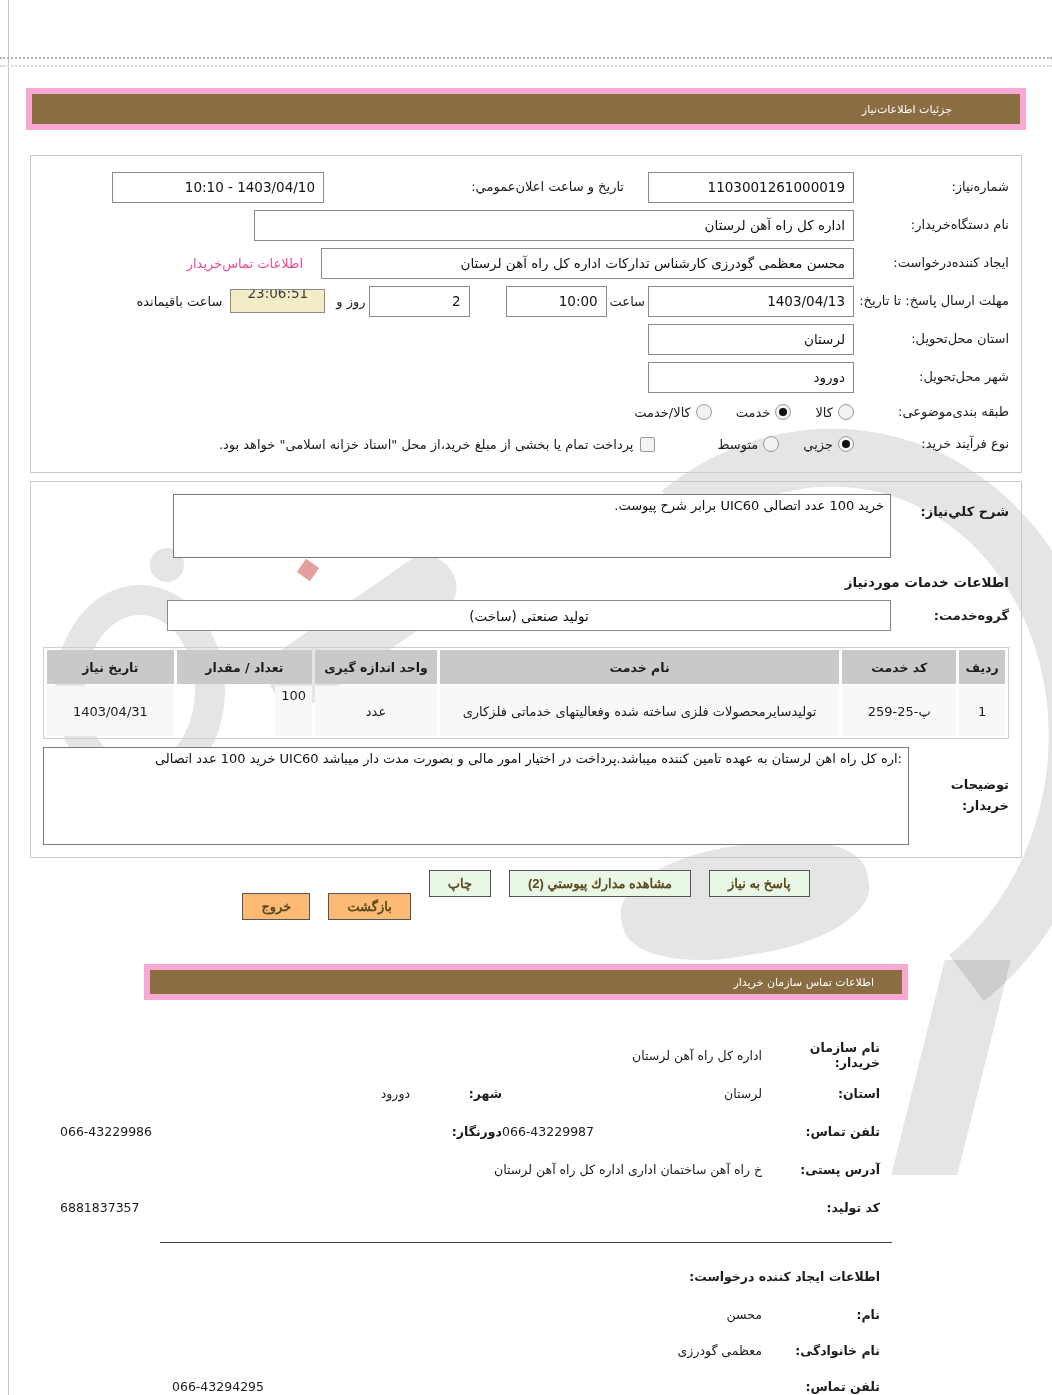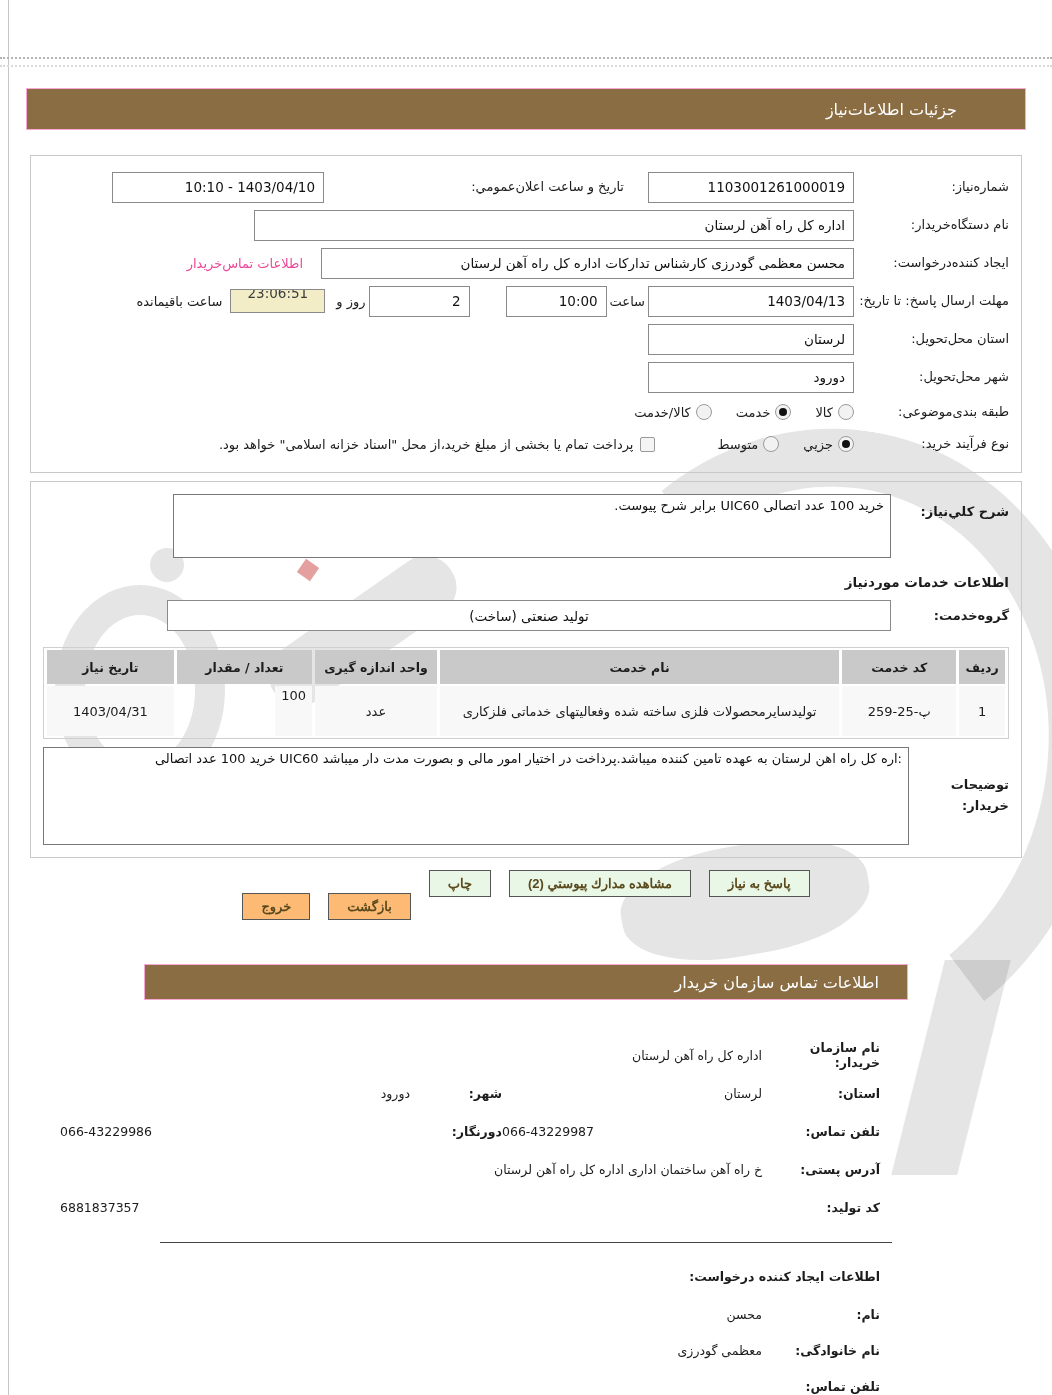--- a/index.html
+++ b/index.html
@@ -18,22 +18,22 @@
   .wm-arc{left:540px;top:428px;width:450px;height:520px;background:transparent;
           border:58px solid rgba(0,0,0,0.10);border-radius:50%;
           border-bottom-color:transparent;border-left-color:transparent;transform:rotate(8deg);}
   .wm-blob{left:620px;top:845px;width:250px;height:110px;border-radius:45%;transform:rotate(-10deg);}
   .wm-tail{left:918px;top:960px;width:66px;height:215px;transform:skewX(-14deg);}
   .wm-red{left:300px;top:562px;width:16px;height:16px;background:rgba(205,80,80,0.55);
           transform:rotate(35deg);}
   
   .content{position:relative;z-index:2;}
   .spacer-top{height:88px;}
-  .bar{height:42px;background:#8a6d43;border:1px solid #f9a8d4;color:#fff;
-       display:flex;align-items:center;font-size:16px;box-sizing:border-box;}
+  .bar{height:42px;background:#8a6d43;border:6px solid #f9a8d4;color:#fff;
+       display:flex;align-items:center;font-size:11px;box-sizing:border-box;}
   .bar1{margin:0 26px;padding-right:68px;}
   .bar2{margin:44px auto 0;width:764px;height:36px;padding-right:28px;text-align:right;}
   .box{margin:25px 30px 0;border:1px solid #c9c9c9;padding:12px 12px;background:transparent;}
   .frow{display:flex;align-items:center;min-height:38px;font-size:13px;}
   .flabel{width:155px;flex:none;line-height:1.45;}
   .wlabel{width:188px;flex:none;margin-right:24px;}
   .inp{height:31px;border:1px solid #8a8a8a;background:#fff;box-sizing:border-box;
        font:13.5px "DejaVu Sans","Liberation Sans",sans-serif;direction:rtl;
        text-align:right;padding:0 8px;color:#111;}
   .w206{width:206px}.w212{width:212px;margin-right:112px}.w600{width:600px}
@@ -279,17 +279,18 @@
         <div class="rrow">
           <span class="clabel">نام:</span>
           <span>محسن</span>
         </div>
         <div class="rrow">
           <span class="clabel">نام خانوادگی:</span>
           <span>معظمی گودرزی</span>
         </div>
         <div class="rrow">
           <span class="clabel">تلفن تماس:</span>
+          <span class="num">066-43294295</span>
         </div>
       </div>
     </div>
   </div>
 </div>
 
 </body></html>

